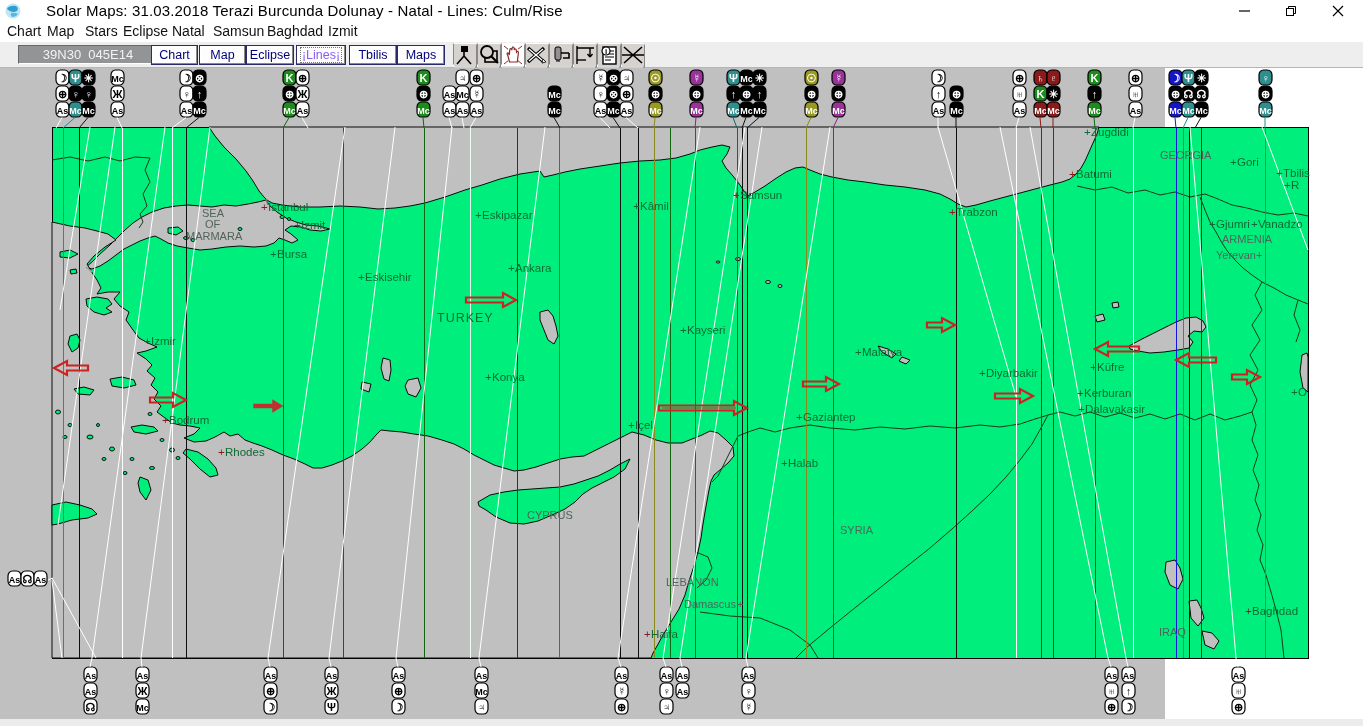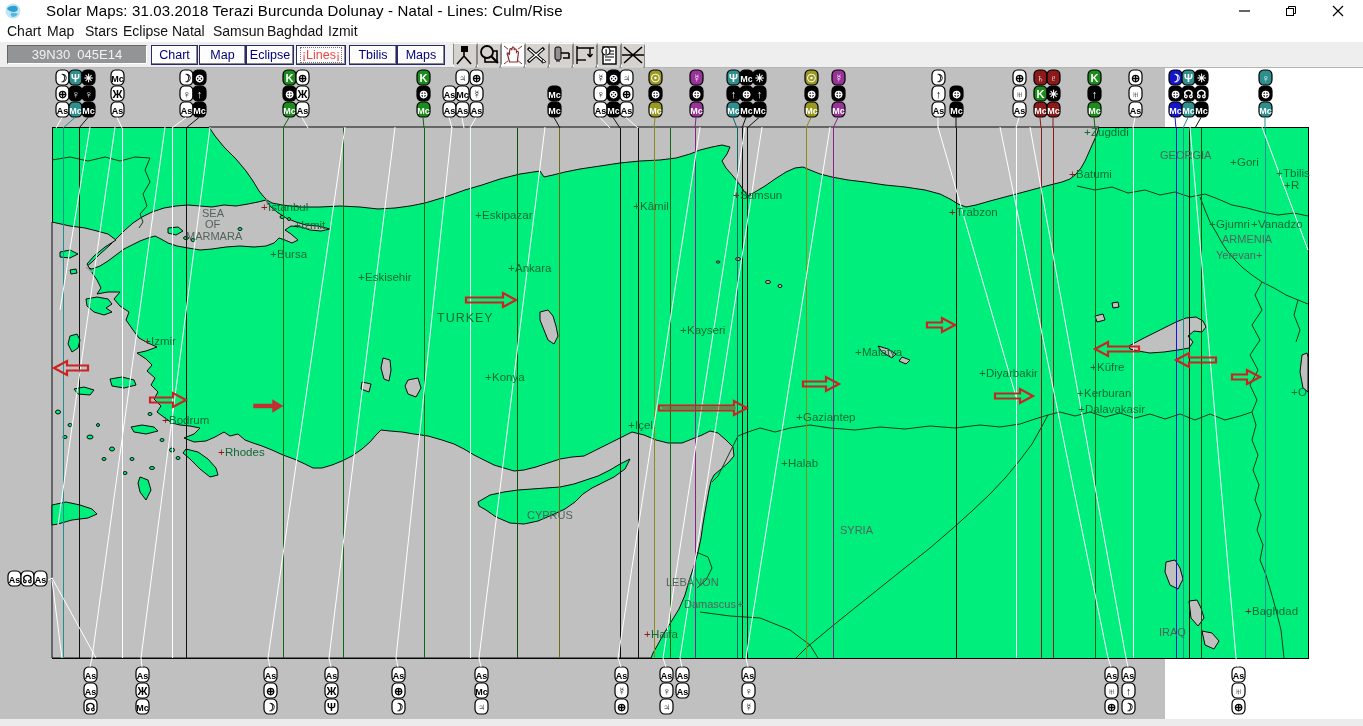--- a/index.html
+++ b/index.html
@@ -30,27 +30,27 @@
       <span style="left:7px">Chart</span>
       <span style="left:47px">Map</span>
       <span style="left:85px">Stars</span>
       <span style="left:123px">Eclipse</span>
       <span style="left:172px">Natal</span>
       <span style="left:213px">Samsun</span>
       <span style="left:267px">Baghdad</span>
       <span style="left:328px">Izmit</span>
     </div>
 <div id="tbar">
-<div style="position:absolute;left:7px;top:3px;width:140px;height:19px;background:#929496;border:1px solid;border-color:#666 #fff #fff #666;color:#f2f2f2;font-size:13px;text-align:center;line-height:18px">39N30&nbsp; 045E14</div>
+<div style="position:absolute;left:18px;top:3px;width:140px;height:19px;background:#929496;border:1px solid;border-color:#666 #fff #fff #666;color:#f2f2f2;font-size:13px;text-align:center;line-height:18px">39N30&nbsp; 045E14</div>
 <div class="tbtn" style="left:151px;width:47px">Chart</div>
 <div class="tbtn" style="left:199px;width:47px">Map</div>
 <div class="tbtn" style="left:246px;width:48px">Eclipse</div>
 <div class="tbtn" style="left:349px;width:48px">Tbilis</div>
 <div class="tbtn" style="left:397px;width:48px">Maps</div>
-<div class="tbtn" style="left:296px;width:50px;color:#ef4444"><span style="border:1px dotted #777;padding:0 1px">¡Lines¡</span></div>
+<div class="tbtn" style="left:296px;width:50px;color:#8b5cf6"><span style="border:1px dotted #777;padding:0 1px">¡Lines¡</span></div>
 <svg width="24" height="25" style="position:absolute;left:453px;top:1px">
         <rect x="0.5" y="0.5" width="23" height="23.5" fill="#d6d3ce" stroke="#888"></rect>
         <rect x="0.5" y="0.5" width="23" height="23.5" fill="none" stroke="#fff" stroke-dasharray="24 24"></rect>
         <g>
           <rect x="8" y="3" width="7" height="6" fill="#000"></rect>
           <path d="M11,9 V13 M11,13 L4,21 M11,13 L18,21" stroke="#000" stroke-width="1.6" fill="none"></path>
         </g>
       </svg>
 <svg width="24" height="25" style="position:absolute;left:477px;top:1px">
         <rect x="0.5" y="0.5" width="23" height="23.5" fill="#d6d3ce" stroke="#888"></rect>

